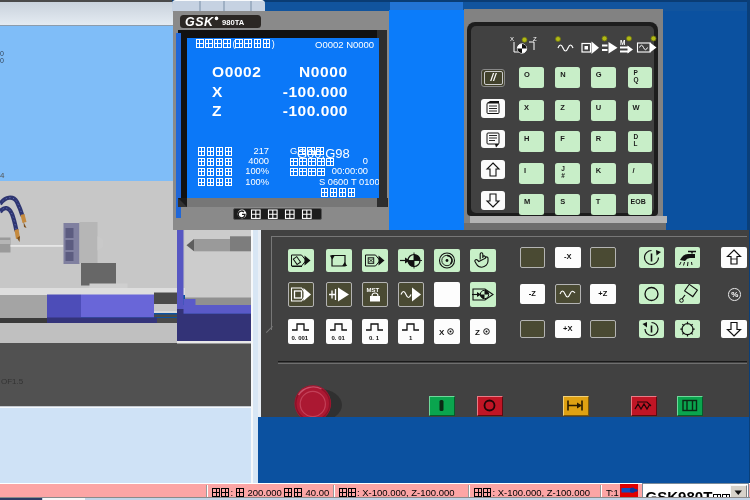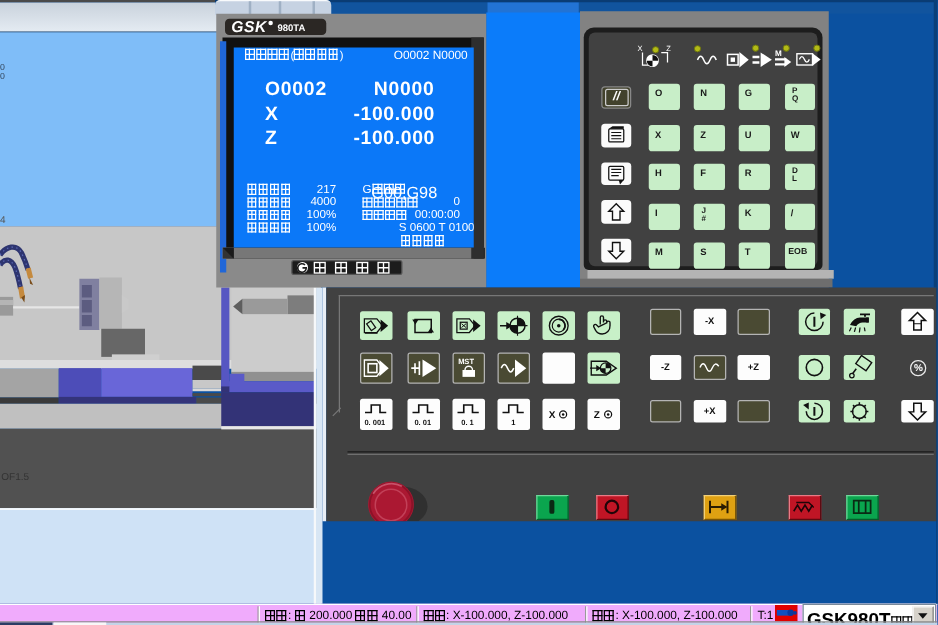--- a/index.html
+++ b/index.html
@@ -463,21 +463,21 @@
       <path d="M4,13 l3,-5 3,5 3,-5 3,5 3,-5" fill="none" stroke="#200508" stroke-width="1.3"></path>
       <path d="M6,6 h10 l4,4" fill="none" stroke="#200508" stroke-width="1.1"></path>
     </svg>
     <div class="abs" style="left:416.4px;top:166px;width:26px;height:20px;background:#0aa54e;border:1.5px solid;border-color:#6fd89a #055c2b #055c2b #6fd89a;"></div>
     <svg class="abs" style="left:416.4px;top:166px" width="26" height="20" viewBox="0 0 26 20">
       <rect x="6" y="4.5" width="13.5" height="10" fill="none" stroke="#0a2a14" stroke-width="1.4"></rect>
       <path d="M10,4.5 v10 M15.5,4.5 v10" stroke="#0a2a14" stroke-width="1.4"></path>
     </svg>
   </div>
 
-  <div class="abs" id="statusbar" style="left:0;top:483px;width:750px;height:17px;background:#f0abfc;">
+  <div class="abs" id="statusbar" style="left:0;top:483px;width:750px;height:17px;background:#fca5a5;">
     <div class="abs" style="left:0;top:0;width:750px;height:1px;background:#ffffff;"></div>
     <div class="abs" style="left:206px;top:1.5px;width:1px;height:14px;background:#9a9a9a;"></div>
     <div class="abs" style="left:207px;top:1.5px;width:1px;height:14px;background:#ffffff;"></div>
     <div class="abs" style="left:212px;top:4px;font-size:9.5px;color:#000;white-space:nowrap;"><i class="cb"></i><i class="cb"></i>: <i class="cb"></i> 200.000 <i class="cb"></i><i class="cb"></i>  40.00</div>
     <div class="abs" style="left:333px;top:1.5px;width:1px;height:14px;background:#9a9a9a;"></div>
     <div class="abs" style="left:334px;top:1.5px;width:1px;height:14px;background:#ffffff;"></div>
     <div class="abs" style="left:338.5px;top:4px;font-size:9.5px;color:#000;white-space:nowrap;"><i class="cb"></i><i class="cb"></i>: X-100.000, Z-100.000</div>
     <div class="abs" style="left:468px;top:1.5px;width:1px;height:14px;background:#9a9a9a;"></div>
     <div class="abs" style="left:469px;top:1.5px;width:1px;height:14px;background:#ffffff;"></div>
     <div class="abs" style="left:474px;top:4px;font-size:9.5px;color:#000;white-space:nowrap;"><i class="cb"></i><i class="cb"></i>: X-100.000, Z-100.000</div>

